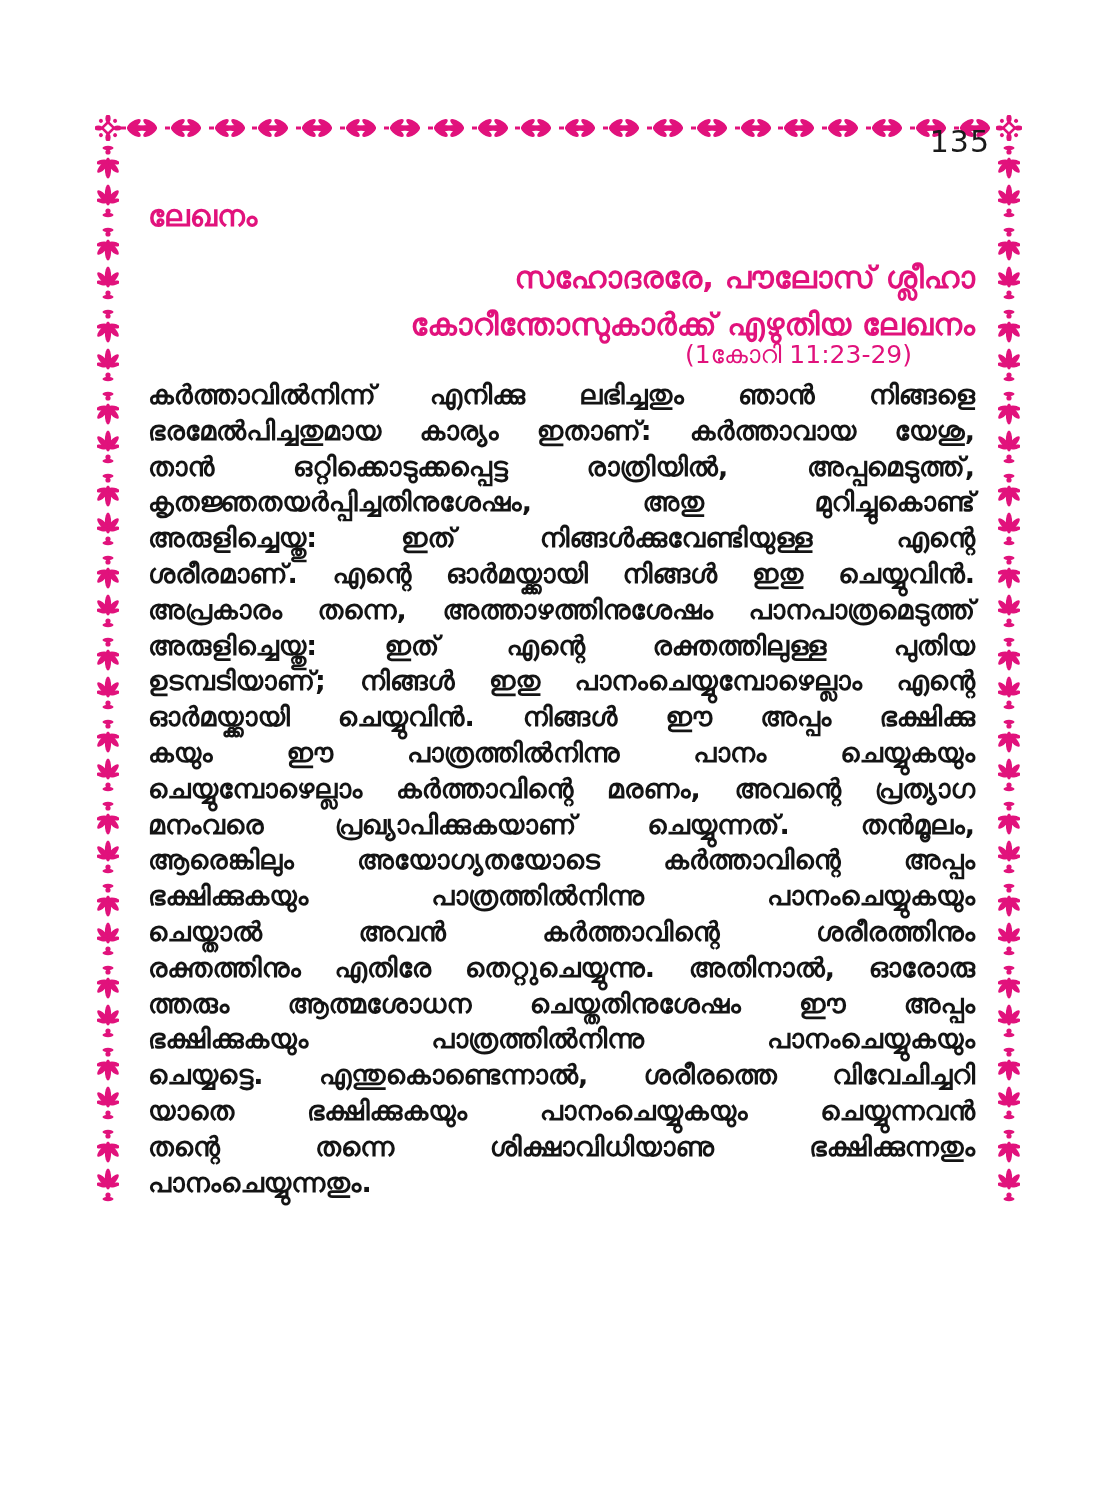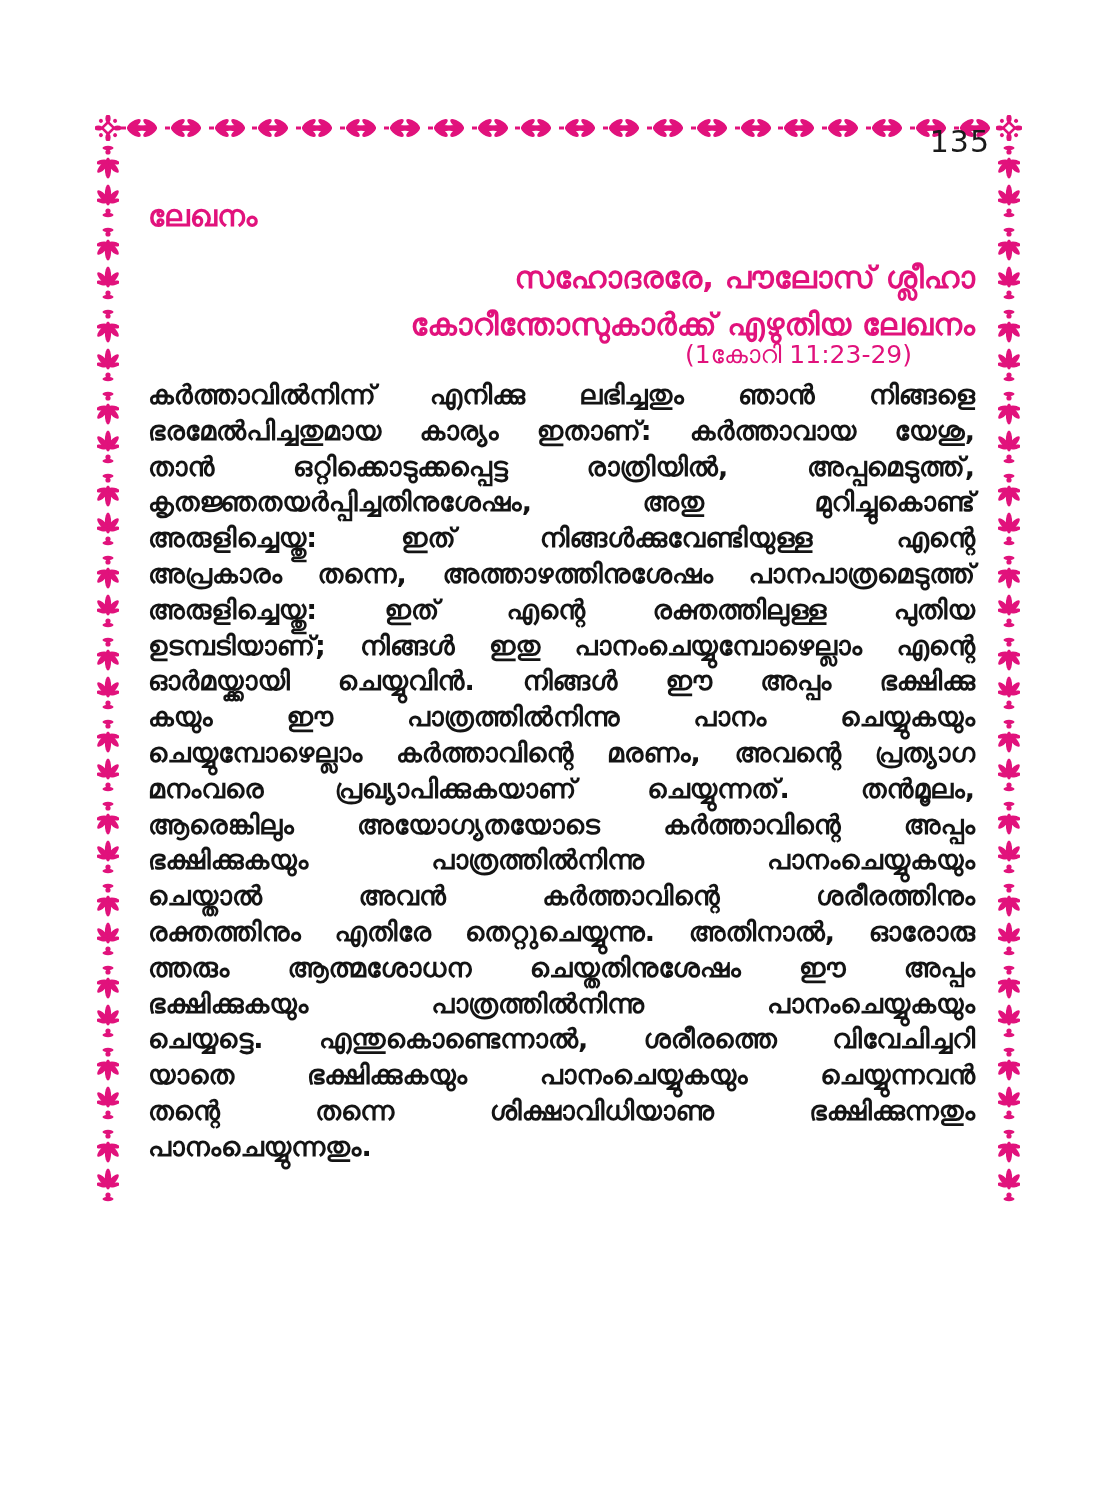--- a/index.html
+++ b/index.html
@@ -1317,20 +1317,21 @@
     <div class="reference" style="color: rgb(225, 18, 124);">
       <span class="reference-inner">(1കോറി 11:23-29)</span>
     </div>
 
     <div class="body-text" id="body-text">
         <div class="body-line">കർത്താവിൽനിന്ന് എനിക്കു ലഭിച്ചതും ഞാൻ നിങ്ങളെ</div>
         <div class="body-line">ഭരമേൽപിച്ചതുമായ കാര്യം ഇതാണ്: കർത്താവായ യേശു,</div>
         <div class="body-line">താൻ ഒറ്റിക്കൊടുക്കപ്പെട്ട രാത്രിയിൽ, അപ്പമെടുത്ത്,</div>
         <div class="body-line">കൃതജ്ഞതയർപ്പിച്ചതിനുശേഷം, അതു മുറിച്ചുകൊണ്ട്</div>
         <div class="body-line">അരുളിച്ചെയ്തു: ഇത് നിങ്ങൾക്കുവേണ്ടിയുള്ള എന്റെ</div>
+        <div class="body-line">ശരീരമാണ്. എന്റെ ഓർമയ്ക്കായി നിങ്ങൾ ഇതു ചെയ്യുവിൻ.</div>
         <div class="body-line">അപ്രകാരം തന്നെ, അത്താഴത്തിനുശേഷം പാനപാത്രമെടുത്ത്</div>
         <div class="body-line">അരുളിച്ചെയ്തു: ഇത് എന്റെ രക്തത്തിലുള്ള പുതിയ</div>
         <div class="body-line">ഉടമ്പടിയാണ്; നിങ്ങൾ ഇതു പാനംചെയ്യുമ്പോഴെല്ലാം എന്റെ</div>
         <div class="body-line">ഓർമയ്ക്കായി ചെയ്യുവിൻ. നിങ്ങൾ ഈ അപ്പം ഭക്ഷിക്കു</div>
         <div class="body-line">കയും ഈ പാത്രത്തിൽനിന്നു പാനം ചെയ്യുകയും</div>
         <div class="body-line">ചെയ്യുമ്പോഴെല്ലാം കർത്താവിന്റെ മരണം, അവന്റെ പ്രത്യാഗ</div>
         <div class="body-line">മനംവരെ പ്രഖ്യാപിക്കുകയാണ് ചെയ്യുന്നത്. തൻമൂലം,</div>
         <div class="body-line">ആരെങ്കിലും അയോഗ്യതയോടെ കർത്താവിന്റെ അപ്പം</div>
         <div class="body-line">ഭക്ഷിക്കുകയും പാത്രത്തിൽനിന്നു പാനംചെയ്യുകയും</div>
         <div class="body-line">ചെയ്താൽ അവൻ കർത്താവിന്റെ ശരീരത്തിനും</div>

